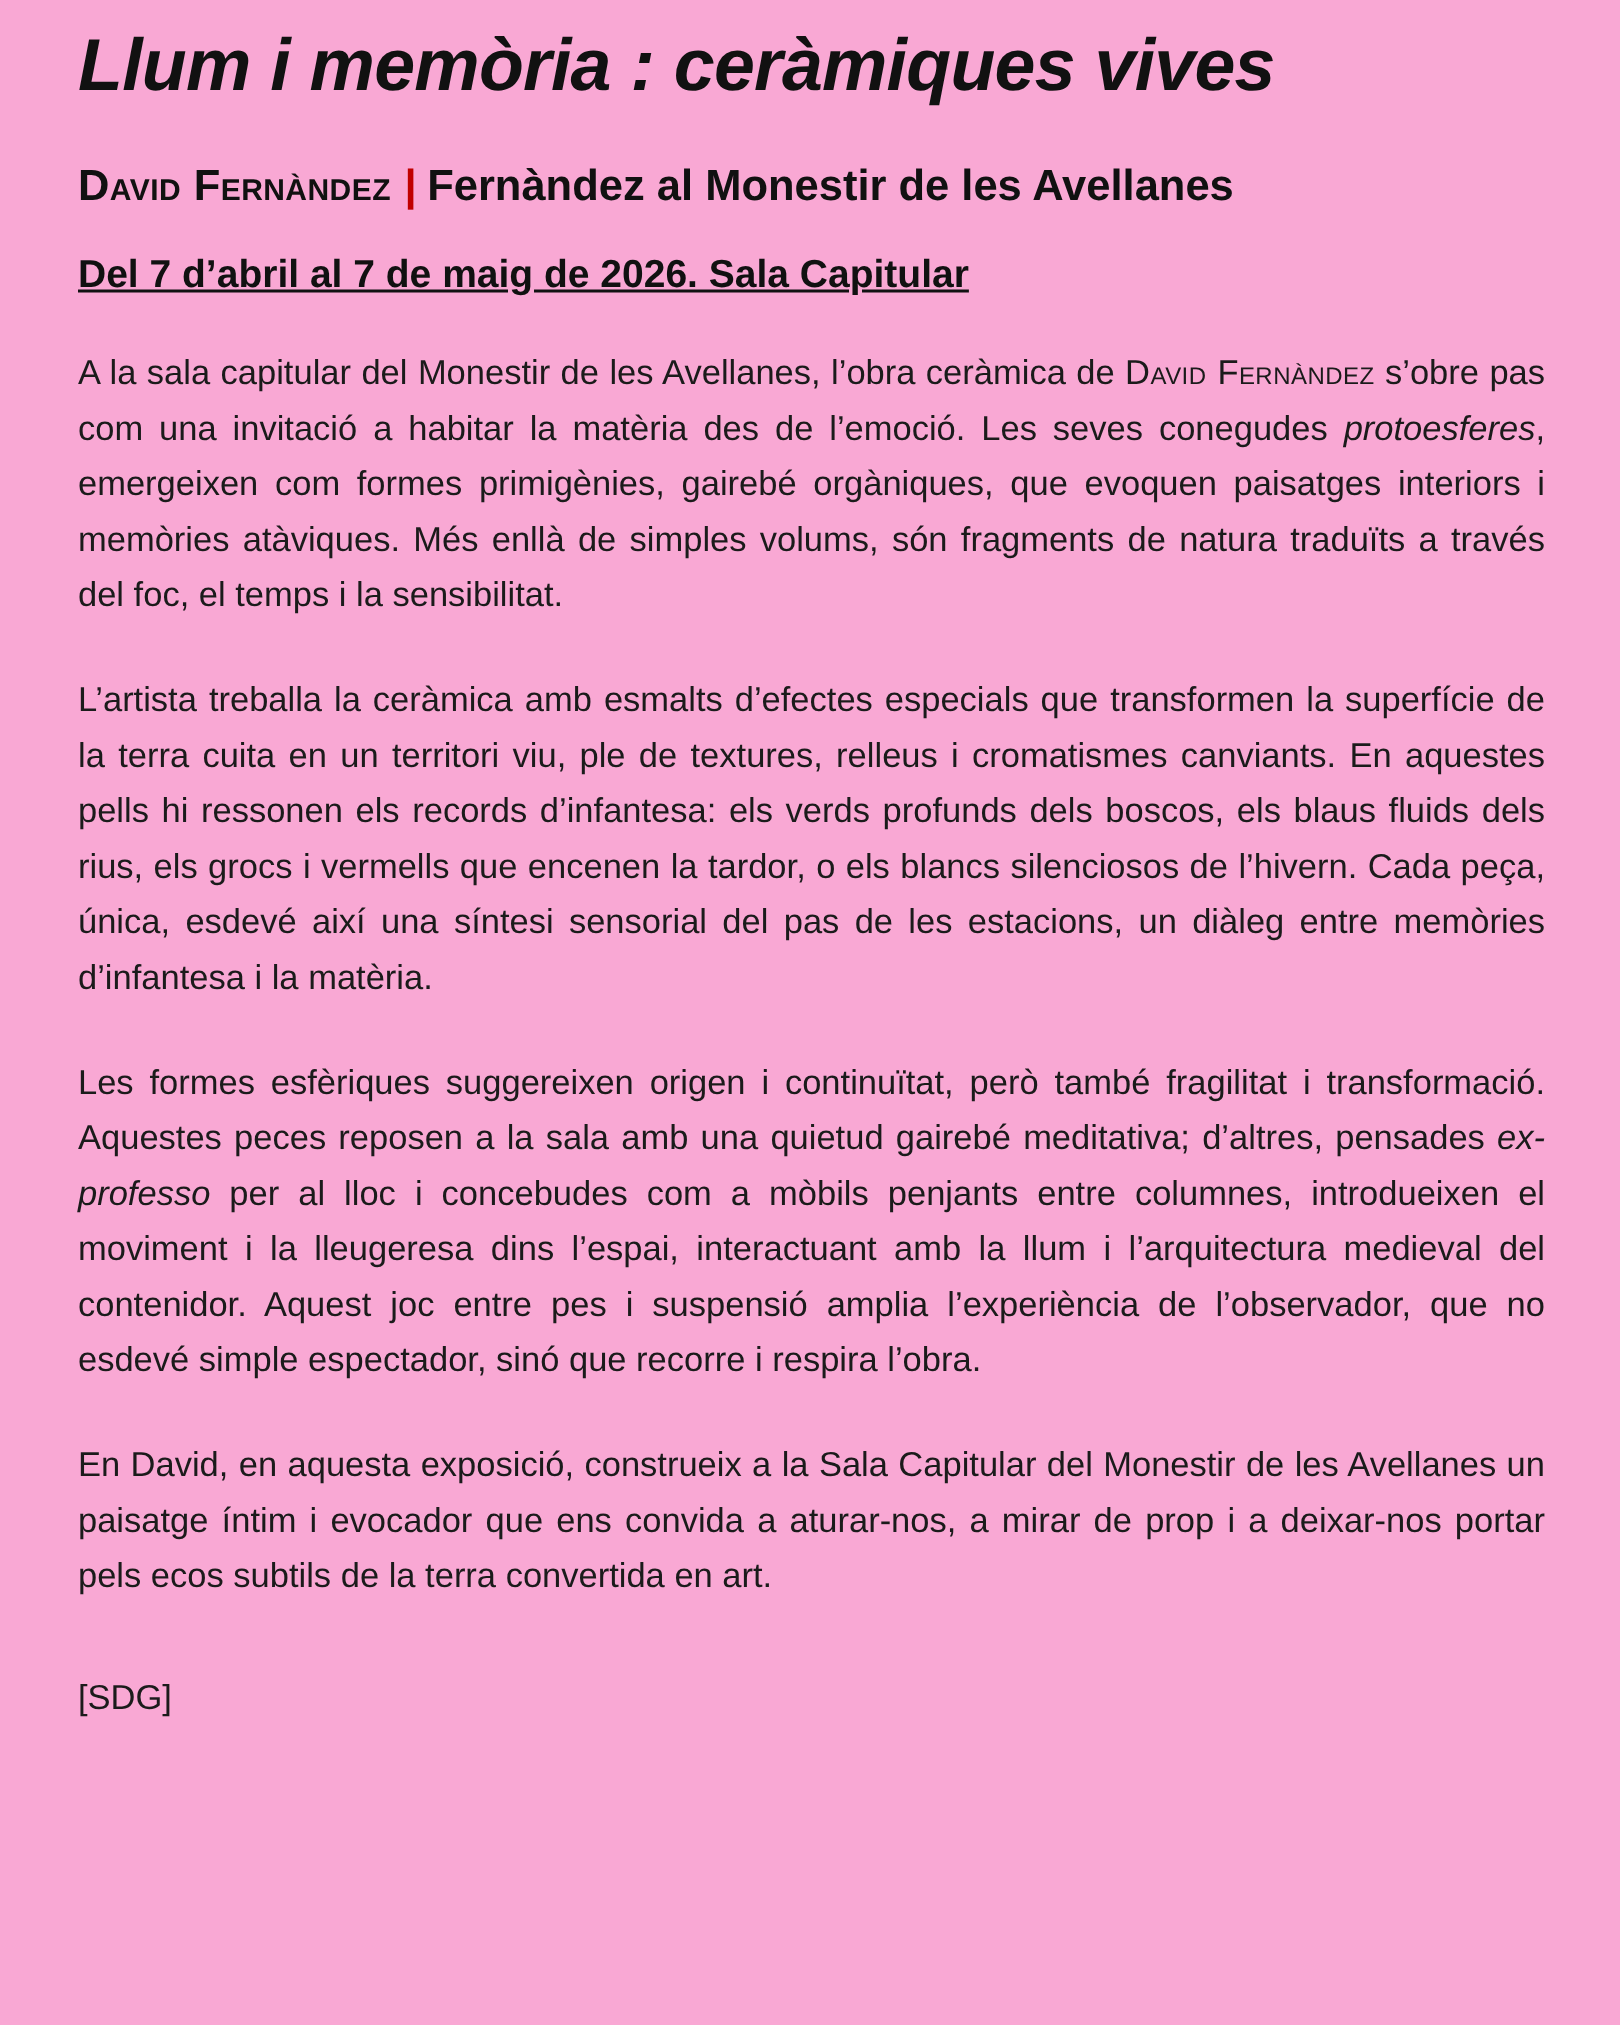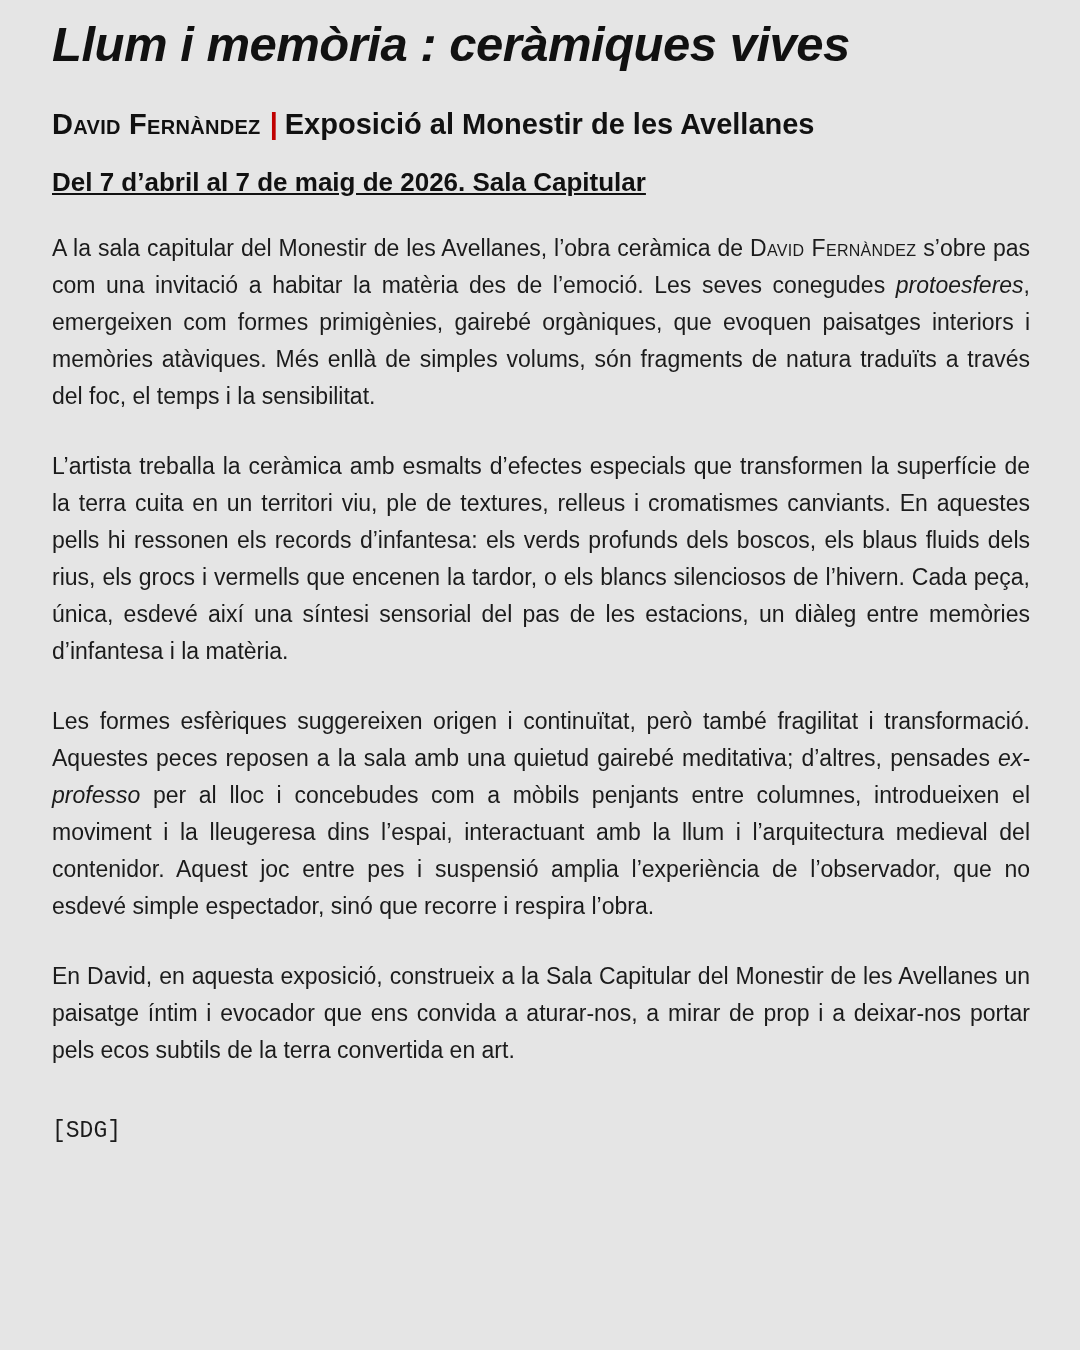--- a/index.html
+++ b/index.html
@@ -5,21 +5,21 @@
   html, body {
     margin: 0;
     padding: 0;
     background: #ffffff;
   }
   .page {
     width: 1080px;
     height: 1350px;
     box-sizing: border-box;
     padding: 16px 50px 0 52px;
-    background: #e5e5e5;
+    background: #f9a8d4;
     color: #1b1b1b;
     font-family: "Liberation Sans", sans-serif;
     overflow: hidden;
   }
   .doc-title {
     font-size: 49px;
     font-weight: bold;
     font-style: italic;
     letter-spacing: -0.5px;
     margin: 0 0 36px 0;
@@ -53,31 +53,30 @@
     text-align: justify;
     margin: 0 0 33px 0;
   }
   .body-par em {
   }
   .signature {
     font-size: 23px;
     line-height: 37px;
     margin-top: 44px;
     text-align: left;
-    font-family: Liberation Mono, monospace;
   }
 </style>
 </head>
 <body>
 
 <div class="page">
 
   <h1 class="doc-title">Llum i memòria : ceràmiques vives</h1>
 
-  <h2 class="byline"><span class="smallcaps">David Fernàndez</span><span class="sep-red" style="color: rgb(192, 0, 0);">|</span><span>Exposició al Monestir de les Avellanes</span></h2>
+  <h2 class="byline"><span class="smallcaps">David Fernàndez</span><span class="sep-red" style="color: rgb(192, 0, 0);">|</span><span>Fernàndez al Monestir de les Avellanes</span></h2>
 
   <h3 class="dateline">Del 7 d’abril al 7 de maig de 2026. Sala Capitular</h3>
 
   <p class="body-par"><span>A la sala capitular del Monestir de les Avellanes, l’obra ceràmica de </span><span class="smallcaps">David Fernàndez</span><span> s’obre pas com una invitació a habitar la matèria des de l’emoció. Les seves conegudes </span><em>protoesferes</em><span>, emergeixen com formes primigènies, gairebé orgàniques, que evoquen paisatges interiors i memòries atàviques. Més enllà de simples volums, són fragments de natura traduïts a través del foc, el temps i la sensibilitat.</span></p>
 
   <p class="body-par">L’artista treballa la ceràmica amb esmalts d’efectes especials que transformen la superfície de la terra cuita en un territori viu, ple de textures, relleus i cromatismes canviants. En aquestes pells hi ressonen els records d’infantesa: els verds profunds dels boscos, els blaus fluids dels rius, els grocs i vermells que encenen la tardor, o els blancs silenciosos de l’hivern. Cada peça, única, esdevé així una síntesi sensorial del pas de les estacions, un diàleg entre memòries d’infantesa i la matèria.</p>
 
   <p class="body-par"><span>Les formes esfèriques suggereixen origen i continuïtat, però també fragilitat i transformació. Aquestes peces reposen a la sala amb una quietud gairebé meditativa; d’altres, pensades </span><em>ex-professo</em><span> per al lloc i concebudes com a mòbils penjants entre columnes, introdueixen el moviment i la lleugeresa dins l’espai, interactuant amb la llum i l’arquitectura medieval del contenidor. Aquest joc entre pes i suspensió amplia l’experiència de l’observador, que no esdevé simple espectador, sinó que recorre i respira l’obra.</span></p>
 
 

